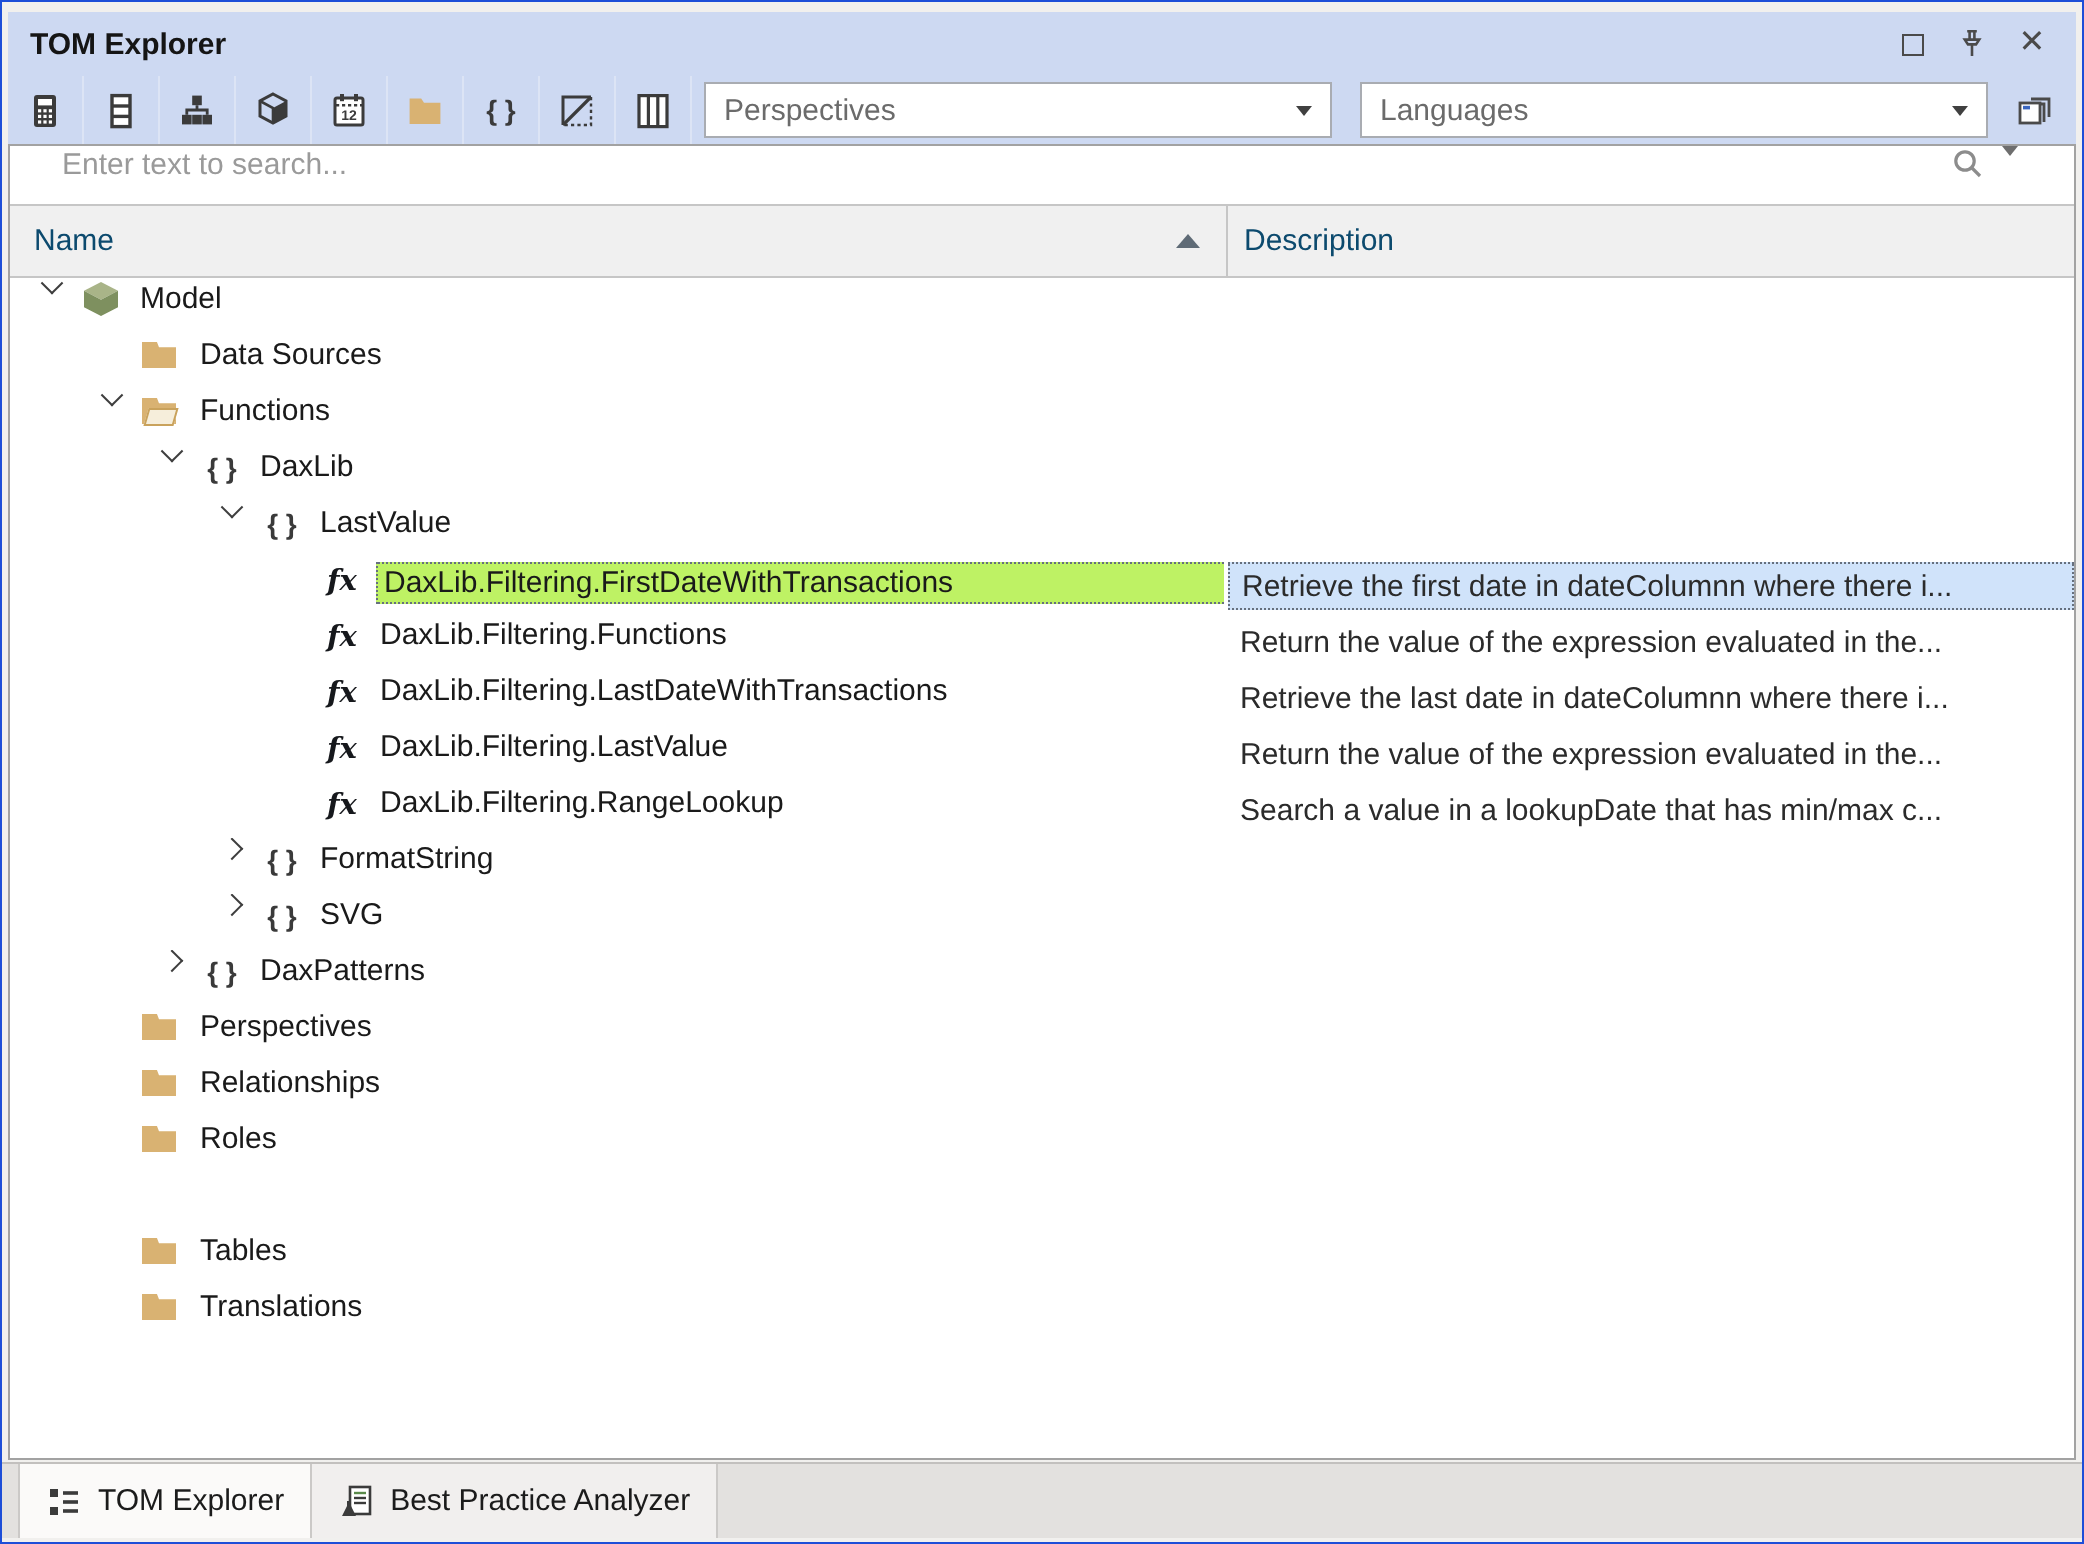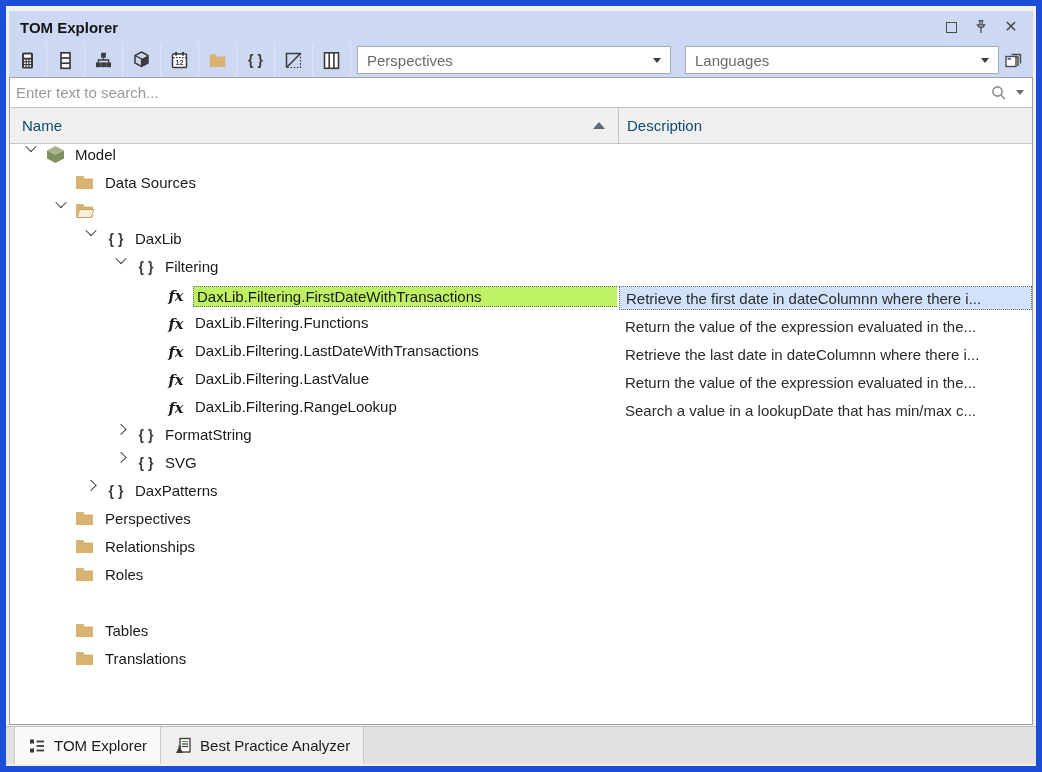--- a/index.html
+++ b/index.html
@@ -1,21 +1,21 @@
 <!DOCTYPE html>
 <html><head>
 <meta charset="utf-8">
 <style>
   html,body { margin:0; padding:0; background:#e8e8e8; }
   * { box-sizing:border-box; }
   body { font-family:"Liberation Sans", sans-serif; }
 
   .window {
     width:1042px; height:772px;
-    border:6px solid #1d4ed8;
+    border:1px solid #1d4ed8;
     background:#f1f0ee;
     display:flex; flex-direction:column;
     padding:5px 3px 2px 3px;
     overflow:hidden;
   }
 
   
   .titlebar {
     flex:none; height:32px; background:#cdd9f2;
     display:flex; align-items:center; padding:0 10px 0 11px;
@@ -49,21 +49,21 @@
     display:flex; align-items:center; justify-content:center; }
 
   
   .main-panel {
     flex:1; min-height:0; display:flex; flex-direction:column;
     border:1px solid #a2a2a2; background:#fff;
   }
 
   .search-row {
     flex:none; height:30px; border-bottom:1px solid #c6c6c6;
-    display:flex; align-items:center; padding:0 4px; background:#fff;
+    display:flex; align-items:flex-start; padding:0 24px; background:#fff;
   }
   .search-input {
     flex:1; border:none; outline:none; font-size:15px; color:#333;
     font-family:"Liberation Sans", sans-serif; background:transparent;
   }
   .search-input::placeholder { color:#9a9a9a; }
   .search-caret {
     width:0; height:0; margin-left:8px; margin-right:4px;
     border-left:4px solid transparent; border-right:4px solid transparent;
     border-top:5px solid #6e6e6e;
@@ -326,40 +326,41 @@
             <span class="lab">Data Sources</span>
           </div>
           <div class="desc-cell"></div>
         </div>
 
         <div class="tree-row lvl1">
           <div class="name-cell">
             <span class="ind"></span>
             <span class="chev down"></span>
             <span class="ti folder-open"></span>
+            <span class="lab">Functions</span>
           </div>
           <div class="desc-cell"></div>
         </div>
 
         <div class="tree-row lvl2">
           <div class="name-cell">
             <span class="ind"></span>
             <span class="chev down"></span>
             <span class="ti braces"></span>
             <span class="lab">DaxLib</span>
           </div>
           <div class="desc-cell"></div>
         </div>
 
         <div class="tree-row lvl3">
           <div class="name-cell">
             <span class="ind"></span>
             <span class="chev down"></span>
             <span class="ti braces"></span>
-            <span class="lab">Filtering</span>
+            <span class="lab">LastValue</span>
           </div>
           <div class="desc-cell"></div>
         </div>
 
         <div class="tree-row lvl4 sel">
           <div class="name-cell">
             <span class="ind"></span>
             <span class="chev none"></span>
             <span class="ti fx"></span>
             <span class="lab">DaxLib.Filtering.FirstDateWithTransactions</span>

